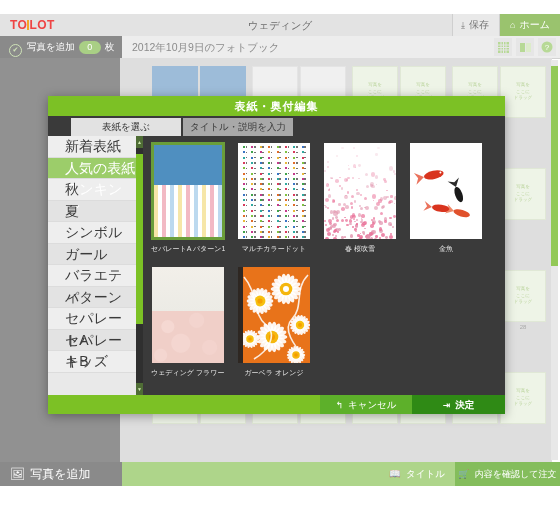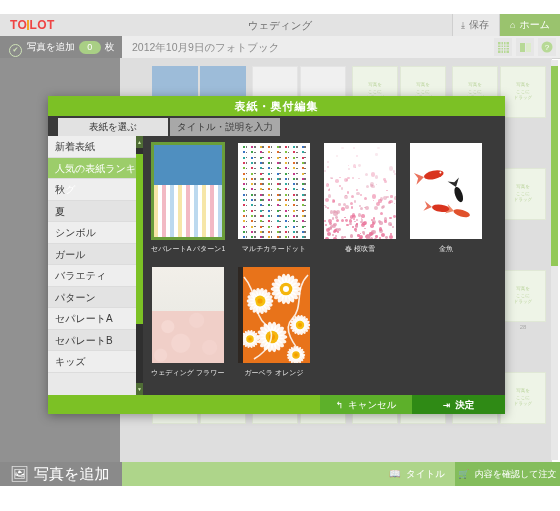--- a/index.html
+++ b/index.html
@@ -50,27 +50,27 @@
   .pgblue{background:#9dbcd9;border-color:#9dbcd9;}
   .pgwhite{background:#f0f0f0;border-color:#e4e4e4;}
   .pgnum{position:absolute;top:54px;width:46px;text-align:center;font-size:6px;color:#a9a9a9;}
 
   
   .overlay-shadow{position:absolute;left:48px;top:96px;width:457px;height:318px;
         box-shadow:0 2px 10px rgba(0,0,0,.35);}
   .modal{position:absolute;left:48px;top:96px;width:457px;height:318px;background:#3a3a3a;}
   .modal-title{position:absolute;left:0;top:0;width:457px;height:20px;line-height:20px;
         background:#7cc125;color:#fff;font-size:11px;font-weight:bold;text-align:center;letter-spacing:1px;}
-  .tabs{position:absolute;left:0;top:20px;width:403px;height:20px;}
+  .tabs{position:absolute;left:13px;top:20px;width:403px;height:20px;}
   .tab{position:absolute;top:2px;height:18px;line-height:18px;text-align:center;font-size:9.5px;}
   .tab.active{left:10px;width:110px;background:#e2e2e2;color:#333;}
   .tab.inactive{left:122px;width:110px;background:#a8a8a8;color:#3a3a3a;}
 
   .sidelist{position:absolute;left:0;top:40px;width:88px;height:259px;background:#e9e9e9;overflow:hidden;}
-  .sli{height:21.5px;line-height:21.5px;padding-left:7px;font-size:10px;color:#3b3b3b;
+  .sli{height:21.5px;line-height:21.5px;padding-left:17px;font-size:14px;color:#3b3b3b;
        background:#eeeeee;border-bottom:1px solid #dcdcdc;box-sizing:border-box;}
   .sli:nth-child(even){background:#e3e3e3;}
   .sli.sel{background:#9ccd6a;color:#fff;}
   .sidescroll{position:absolute;left:88px;top:40px;width:7px;height:259px;background:#2f2f2f;}
   .sidescroll .thumbx{position:absolute;left:0;top:18px;width:7px;height:170px;background:#7cc125;}
   .sidescroll .ar{position:absolute;left:0;width:7px;height:12px;background:#4f6d35;color:#cde8ae;
        font-size:5px;line-height:12px;text-align:center;}
   .sidescroll .ar.up{top:0}.sidescroll .ar.dn{bottom:0}
 
   .gallery{position:absolute;left:95px;top:40px;width:355px;height:259px;background:#3a3a3a;}
@@ -113,21 +113,21 @@
   .modal-footer{position:absolute;left:0;top:299px;width:457px;height:19px;background:#7cc125;}
   .btn-cancel{position:absolute;right:93px;top:299px;width:92px;height:19px;line-height:19px;
        text-align:center;font-size:9.5px;color:#fff;background:#5db02a;}
   .btn-ok{position:absolute;right:0;top:299px;width:93px;height:19px;line-height:19px;
        text-align:center;font-size:9.5px;color:#fff;background:#2f8a15;font-weight:bold;}
   .btn-cancel .ic,.btn-ok .ic{margin-right:5px;font-size:9px;}
 
   
   .bottombar{position:absolute;left:0;top:462px;width:560px;height:24px;background:#aed58a;}
   .btn-addphoto{position:absolute;left:0;top:462px;width:122px;height:24px;line-height:24px;
-       background:#8a8a8a;color:#fff;font-size:15px;}
+       background:#8a8a8a;color:#fff;font-size:12px;}
   .btn-addphoto .ic{margin:0 5px 0 10px;}
   .btn-preview{position:absolute;right:105px;top:462px;height:24px;line-height:24px;
        padding:0 10px;color:#fff;font-size:9.5px;}
   .btn-order{position:absolute;right:0;top:462px;width:105px;height:24px;line-height:24px;
        text-align:center;background:#84bd5c;color:#fff;font-size:9px;}
   .btn-preview .ic,.btn-order .ic{margin-right:5px;}
   .footer-pad{position:absolute;left:0;top:486px;width:560px;height:25px;background:#ffffff;}
 </style>
 </head>
 <body>

